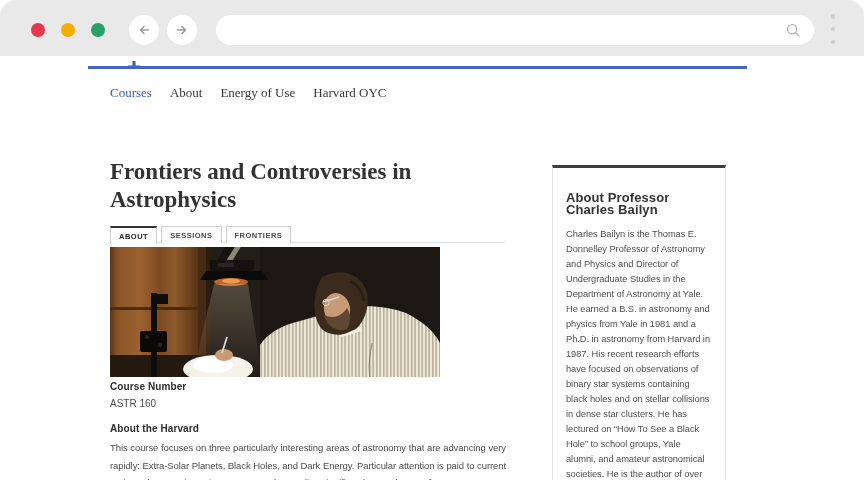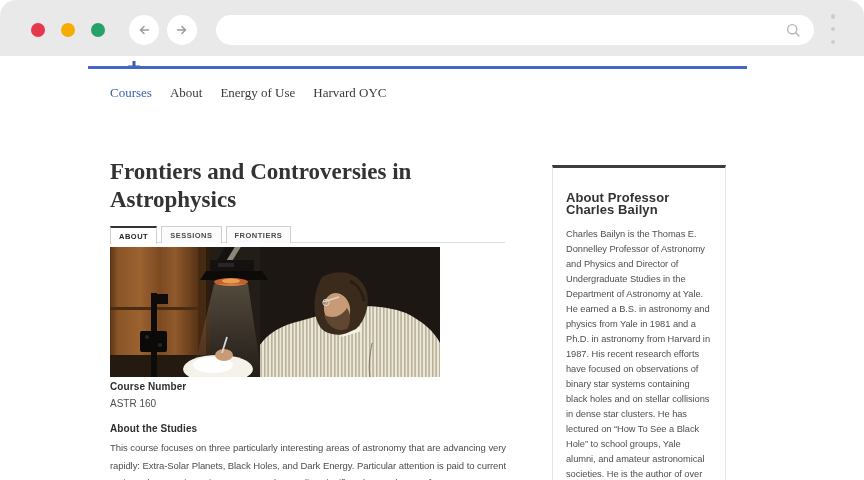--- a/index.html
+++ b/index.html
@@ -186,21 +186,21 @@
       <path d="M240 34 C248 38 253 46 254 54" stroke="#2a1d12" stroke-width="3" fill="none"></path>
 
       <ellipse cx="114" cy="108" rx="9" ry="6" fill="#c89a76"></ellipse>
       <line x1="117" y1="90" x2="112" y2="106" stroke="#d8d8d2" stroke-width="1.8"></line>
       <path d="M262 96 C260 108 258 118 260 130" stroke="#6a6254" stroke-width="0.8" fill="none"></path>
     </svg>
   </div>
 
   <div class="c-label c-num-label">Course Number</div>
   <div class="c-num">ASTR 160</div>
-  <div class="c-label c-about-label">About the Studies</div>
+  <div class="c-label c-about-label">About the Harvard</div>
   <p class="c-about">This course focuses on three particularly interesting areas of astronomy that are advancing very rapidly: Extra-Solar Planets, Black Holes, and Dark Energy. Particular attention is paid to current projects that promise to improve our understanding significantly over the next few</p>
 
   <aside class="sidebox">
     <div class="side-h">About Professor Charles Bailyn</div>
     <p class="side-p">Charles Bailyn is the Thomas E. Donnelley Professor of Astronomy and Physics and Director of Undergraduate Studies in the Department of Astronomy at Yale. He earned a B.S. in astronomy and physics from Yale in 1981 and a Ph.D. in astronomy from Harvard in 1987. His recent research efforts have focused on observations of binary star systems containing black holes and on stellar collisions in dense star clusters. He has lectured on “How To See a Black Hole” to school groups, Yale alumni, and amateur astronomical societies. He is the author of over 100 scientific papers, and his work was featured in the PBS</p>
   </aside>
 
 </div>
 
 </body></html>

